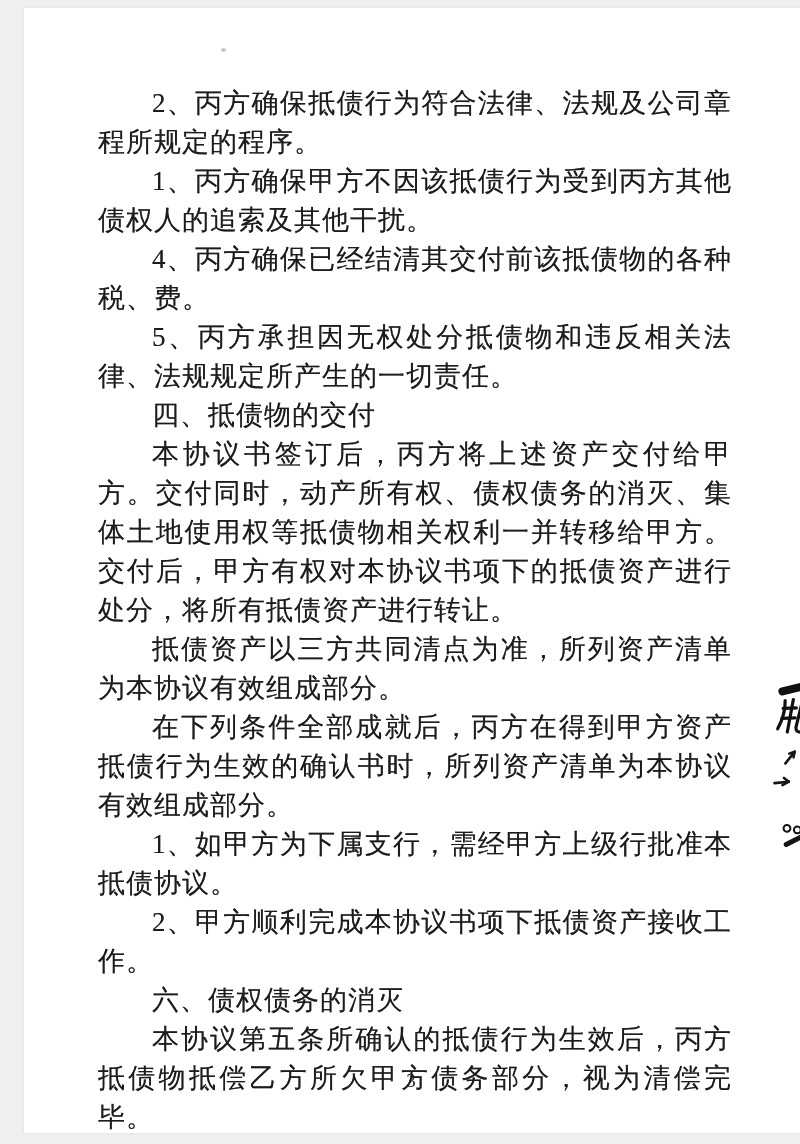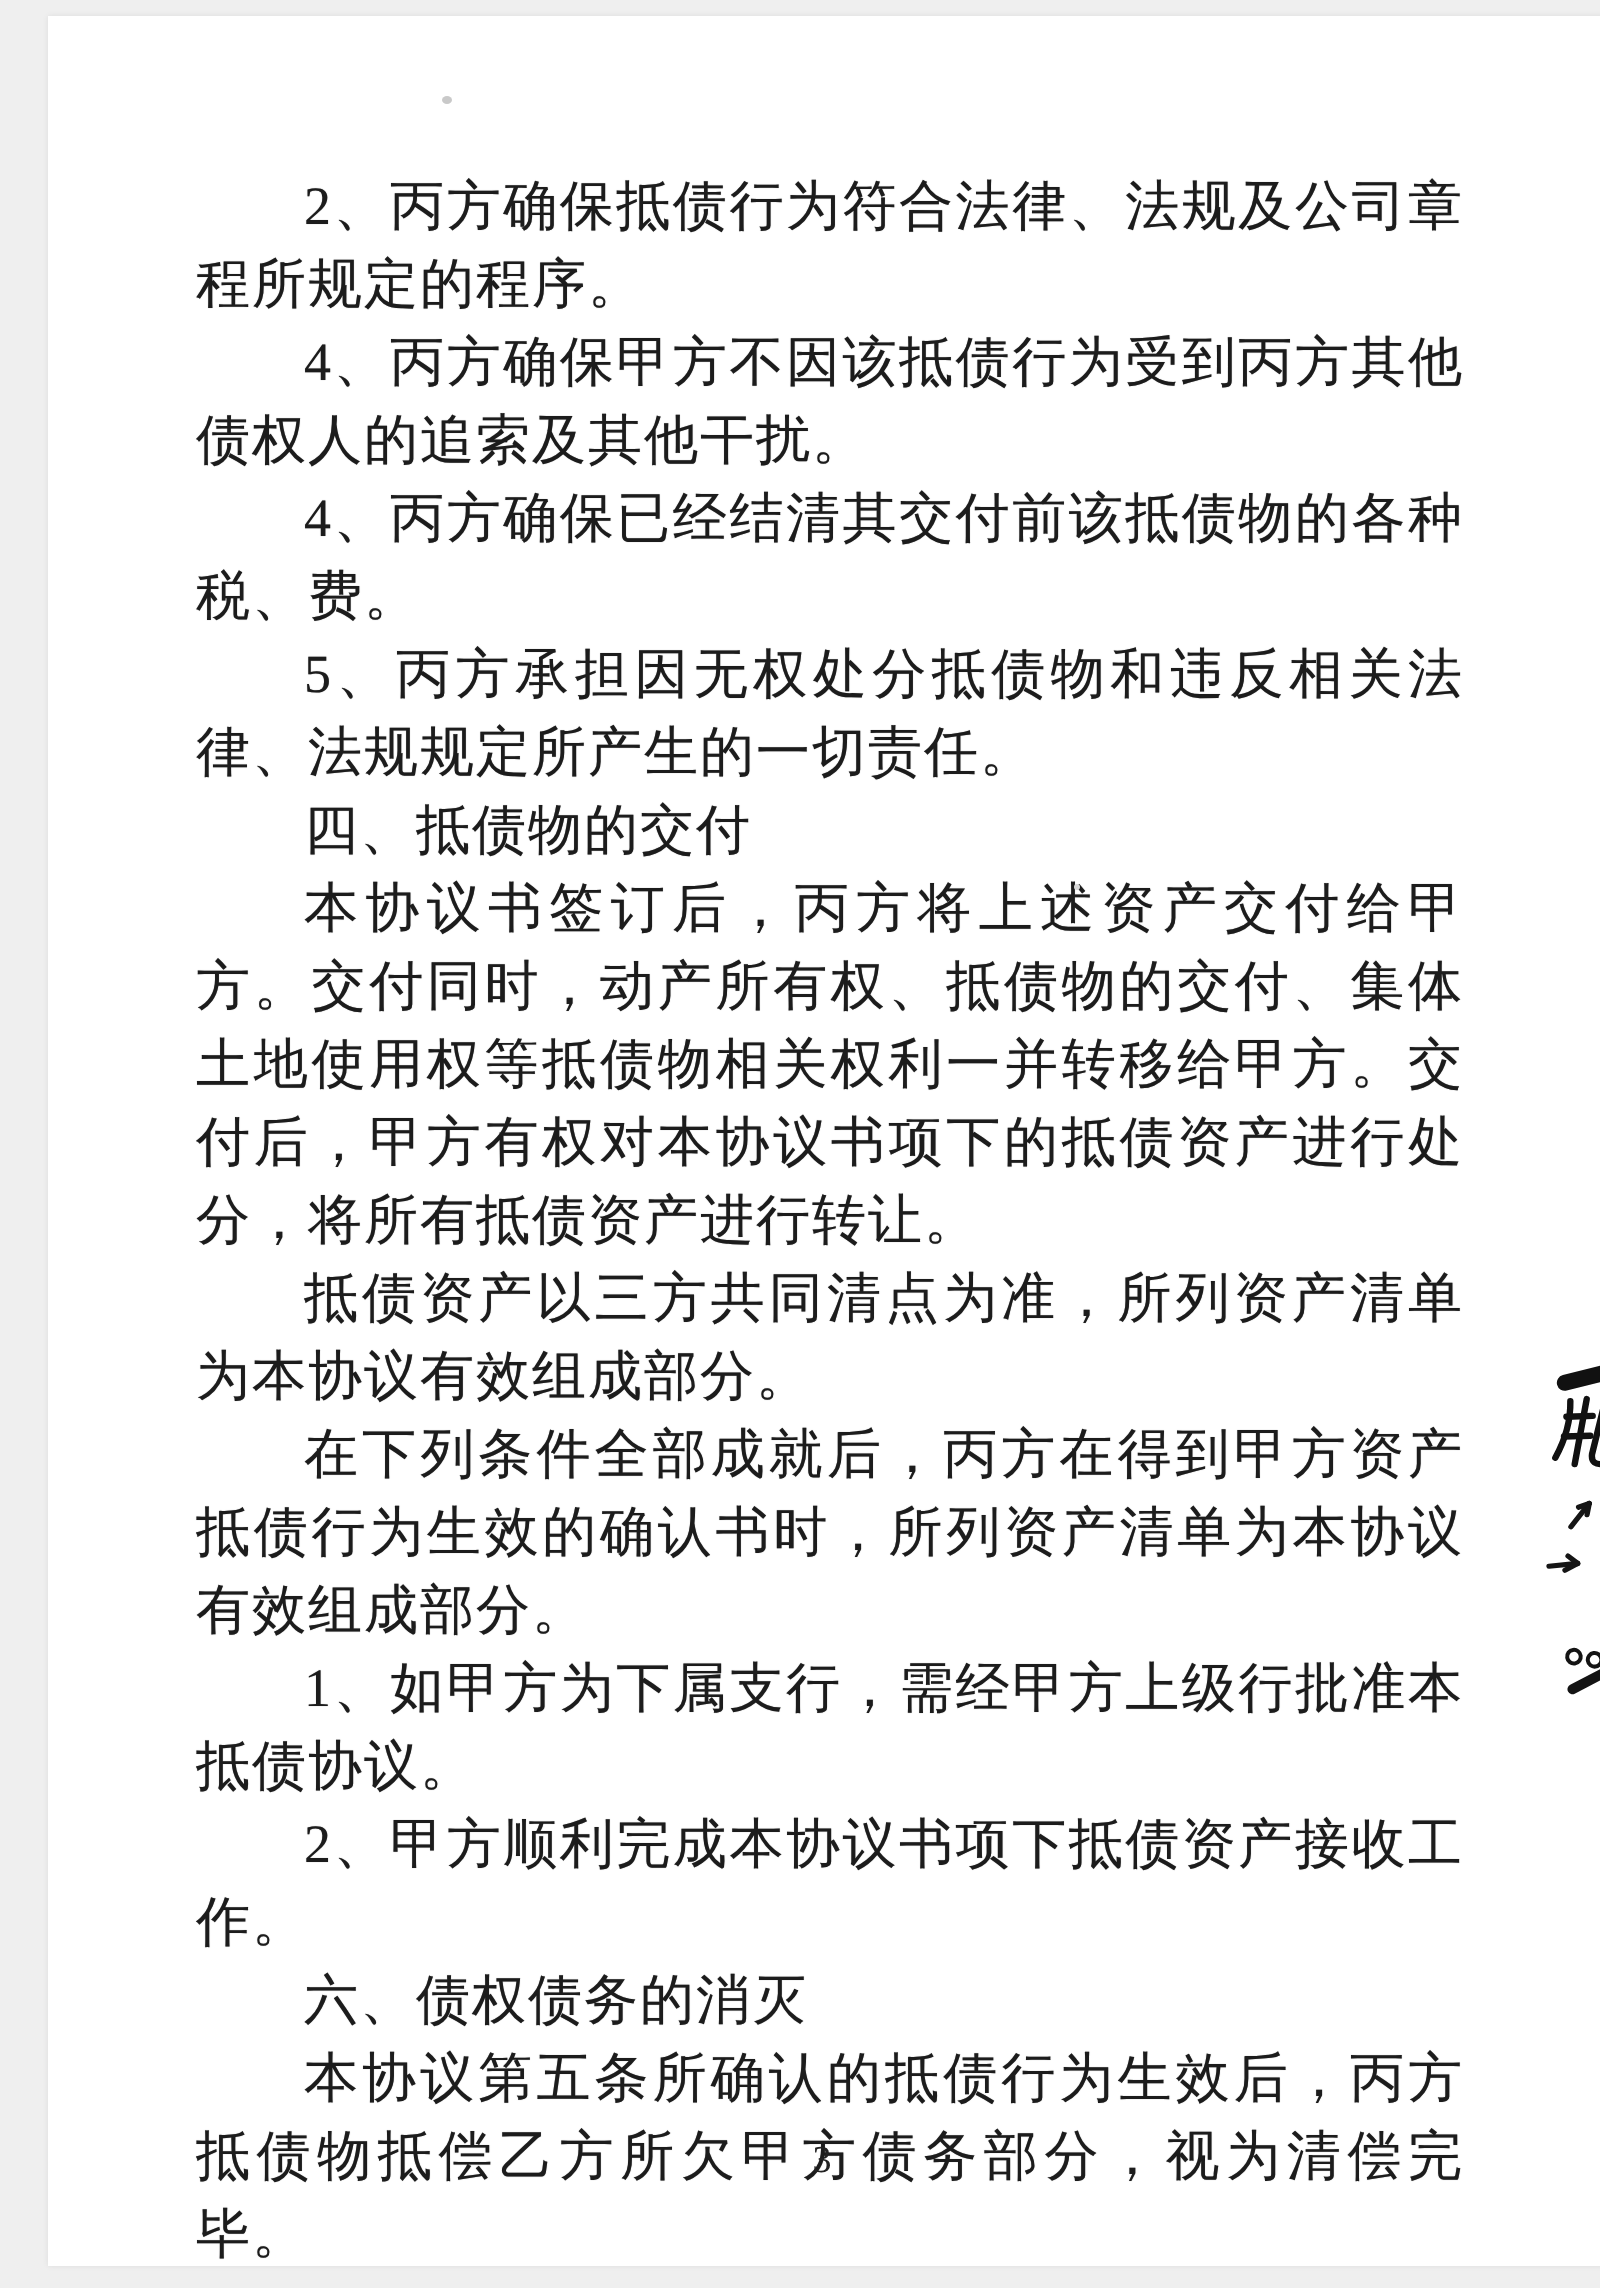--- a/index.html
+++ b/index.html
@@ -87,29 +87,29 @@
 </style>
 </head>
 <body>
 
 <div class="canvas">
   <div class="page">
 
     <div class="body-text">
   <p>2、丙方确保抵债行为符合法律、法规及公司章程所规定的程序。</p>
 
-  <p>4、丙方确保甲方不因该抵债行为受到丙方其他债权人的追索及其他干扰。</p>
+  <p>1、丙方确保甲方不因该抵债行为受到丙方其他债权人的追索及其他干扰。</p>
 
   <p>4、丙方确保已经结清其交付前该抵债物的各种税、费。</p>
 
   <p>5、丙方承担因无权处分抵债物和违反相关法律、法规规定所产生的一切责任。</p>
 
   <p>四、抵债物的交付</p>
 
-  <p>本协议书签订后，丙方将上述资产交付给甲方。交付同时，动产所有权、抵债物的交付、集体土地使用权等抵债物相关权利一并转移给甲方。交付后，甲方有权对本协议书项下的抵债资产进行处分，将所有抵债资产进行转让。</p>
+  <p>本协议书签订后，丙方将上述资产交付给甲方。交付同时，动产所有权、债权债务的消灭、集体土地使用权等抵债物相关权利一并转移给甲方。交付后，甲方有权对本协议书项下的抵债资产进行处分，将所有抵债资产进行转让。</p>
 
 
   <p>抵债资产以三方共同清点为准，所列资产清单为本协议有效组成部分。</p>
 
 
   <p>在下列条件全部成就后，丙方在得到甲方资产抵债行为生效的确认书时，所列资产清单为本协议有效组成部分。</p>
 
   <p>1、如甲方为下属支行，需经甲方上级行批准本抵债协议。</p>
 
   <p>2、甲方顺利完成本协议书项下抵债资产接收工作。</p>

